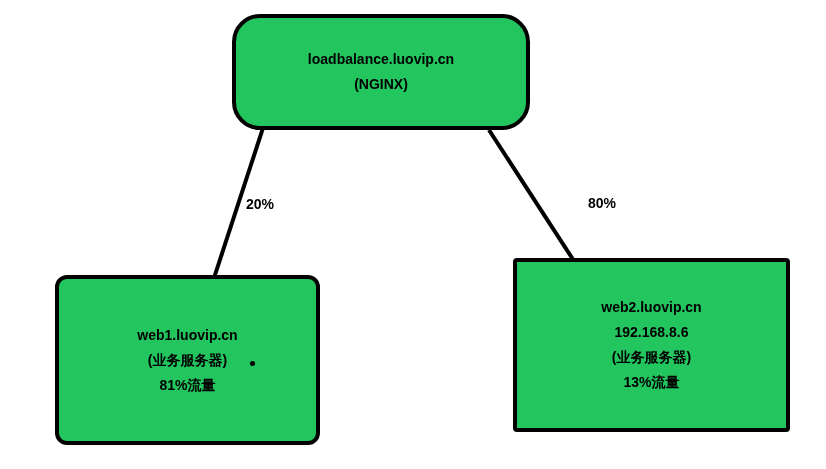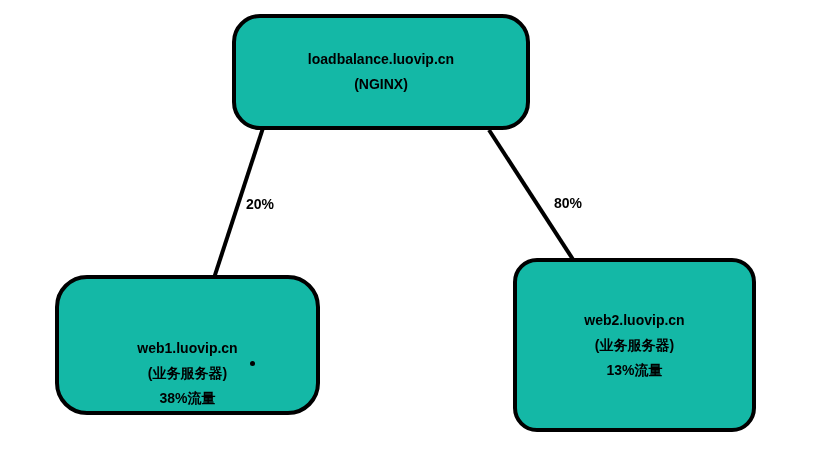--- a/index.html
+++ b/index.html
@@ -17,21 +17,21 @@
     background: #ffffff;
   }
   .edges-svg {
     position: absolute;
     left: 0; top: 0;
     width: 826px; height: 469px;
     z-index: 1;
   }
   .node {
     position: absolute;
-    background: #14b8a6;
+    background: #22c55e;
     border: 4px solid #000000;
     display: flex;
     flex-direction: column;
     align-items: center;
     justify-content: center;
     z-index: 2;
     text-align: center;
   }
   .node-line {
     font-weight: bold;
@@ -40,39 +40,38 @@
     line-height: 25px;
     white-space: nowrap;
   }
   .node-lb {
     left: 232px; top: 14px;
     width: 298px; height: 116px;
     border-radius: 28px;
   }
   .node-web1 {
     left: 55px; top: 275px;
-    width: 265px; height: 140px;
-    border-radius: 32px;
-    justify-content: flex-end;
+    width: 265px; height: 170px;
+    border-radius: 12px;
   }
   .node-web2 {
     left: 513px; top: 258px;
-    width: 243px; height: 174px;
-    border-radius: 24px;
+    width: 277px; height: 174px;
+    border-radius: 4px;
   }
   .edge-label {
     position: absolute;
     font-weight: bold;
     font-size: 14px;
     color: #000000;
     z-index: 3;
     white-space: nowrap;
   }
   .edge-label-20 { left: 246px; top: 196px; }
-  .edge-label-80 { left: 554px; top: 195px; text-align: center; }
+  .edge-label-80 { left: 588px; top: 195px; text-align: center; }
   .dot {
     position: absolute;
     left: 250px; top: 361px;
     width: 5px; height: 5px;
     background: #000000;
     border-radius: 50%;
     z-index: 4;
   }
 </style>
 </head>
@@ -90,24 +89,25 @@
   <div class="edge-label edge-label-80">80%</div>
 
   <div class="node node-lb">
     <div class="node-line">loadbalance.luovip.cn</div>
     <div class="node-line">(NGINX)</div>
   </div>
 
   <div class="node node-web1">
     <div class="node-line">web1.luovip.cn</div>
     <div class="node-line">(业务服务器)</div>
-    <div class="node-line">38%流量</div>
+    <div class="node-line">81%流量</div>
   </div>
 
   <div class="node node-web2">
     <div class="node-line">web2.luovip.cn</div>
+    <div class="node-line">192.168.8.6</div>
     <div class="node-line">(业务服务器)</div>
     <div class="node-line">13%流量</div>
   </div>
 
   <div class="dot"></div>
 
 </div>
 
 </body></html>

